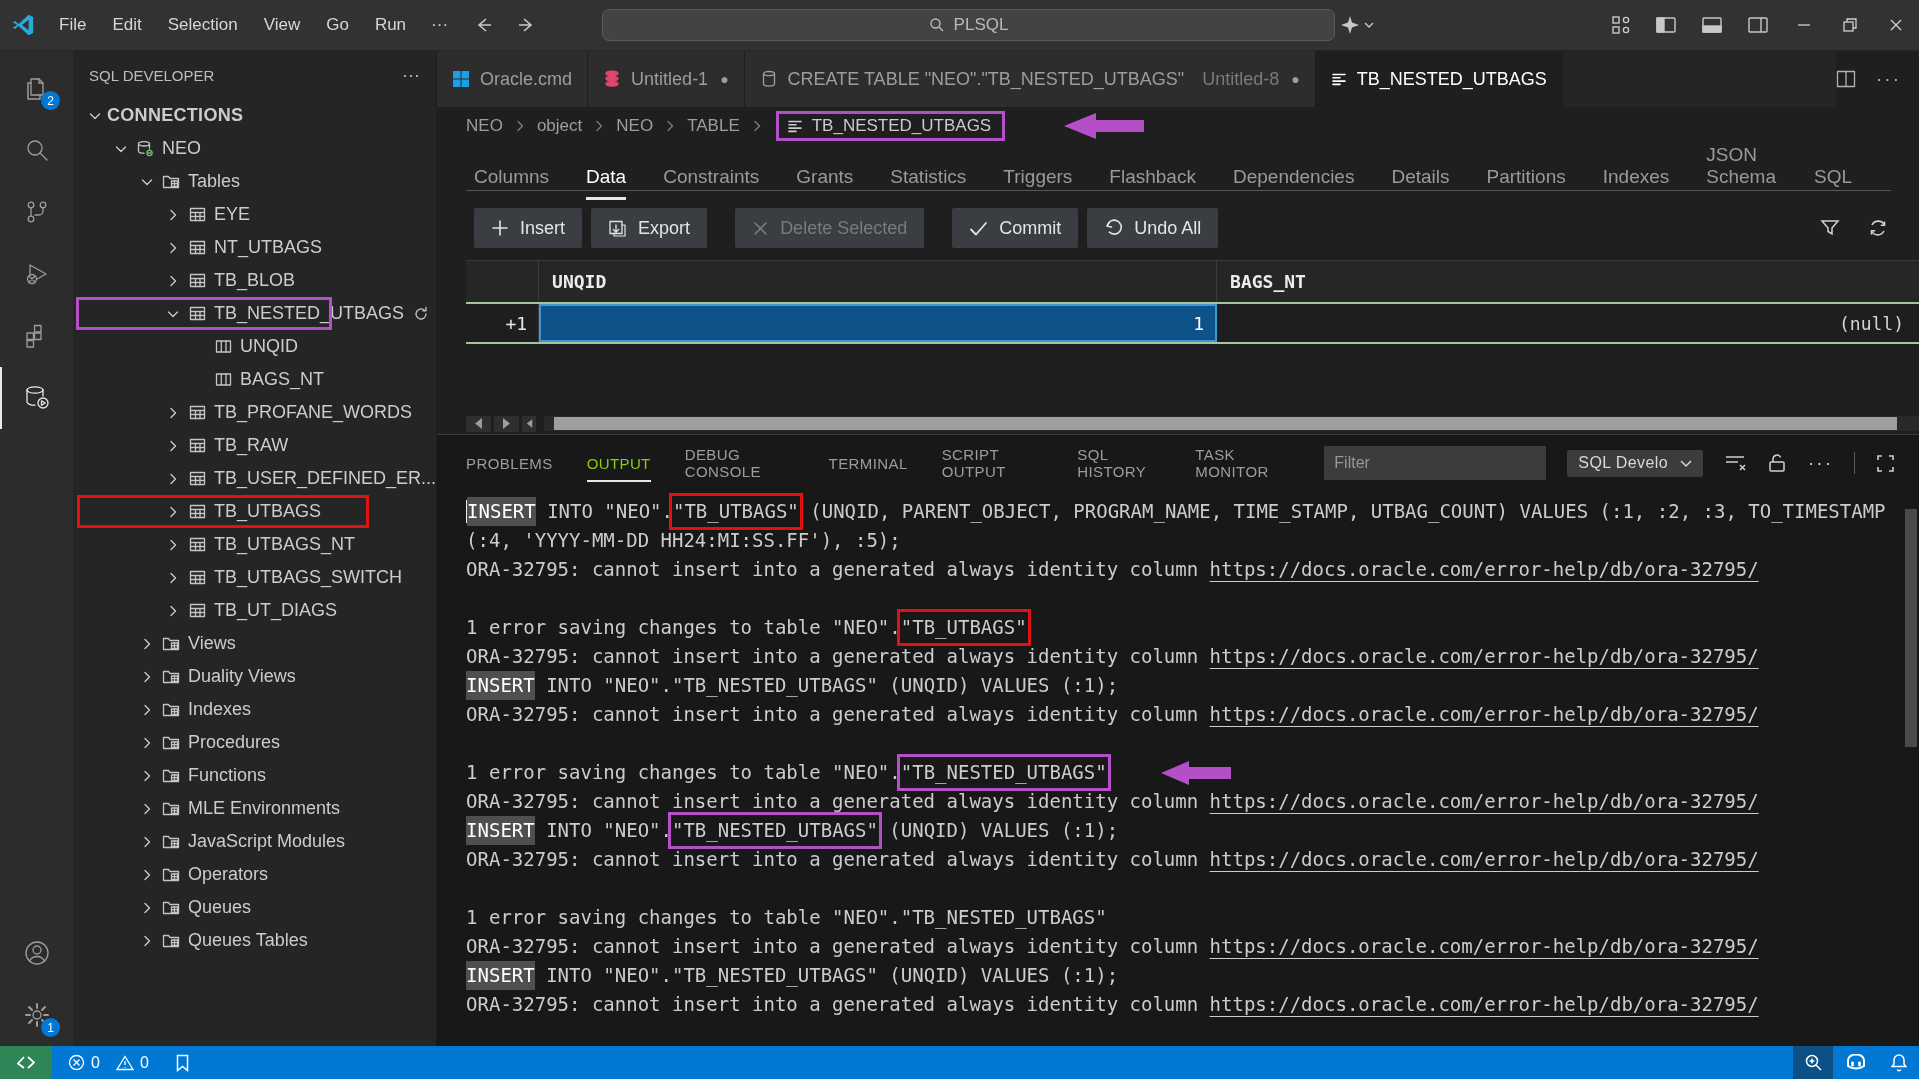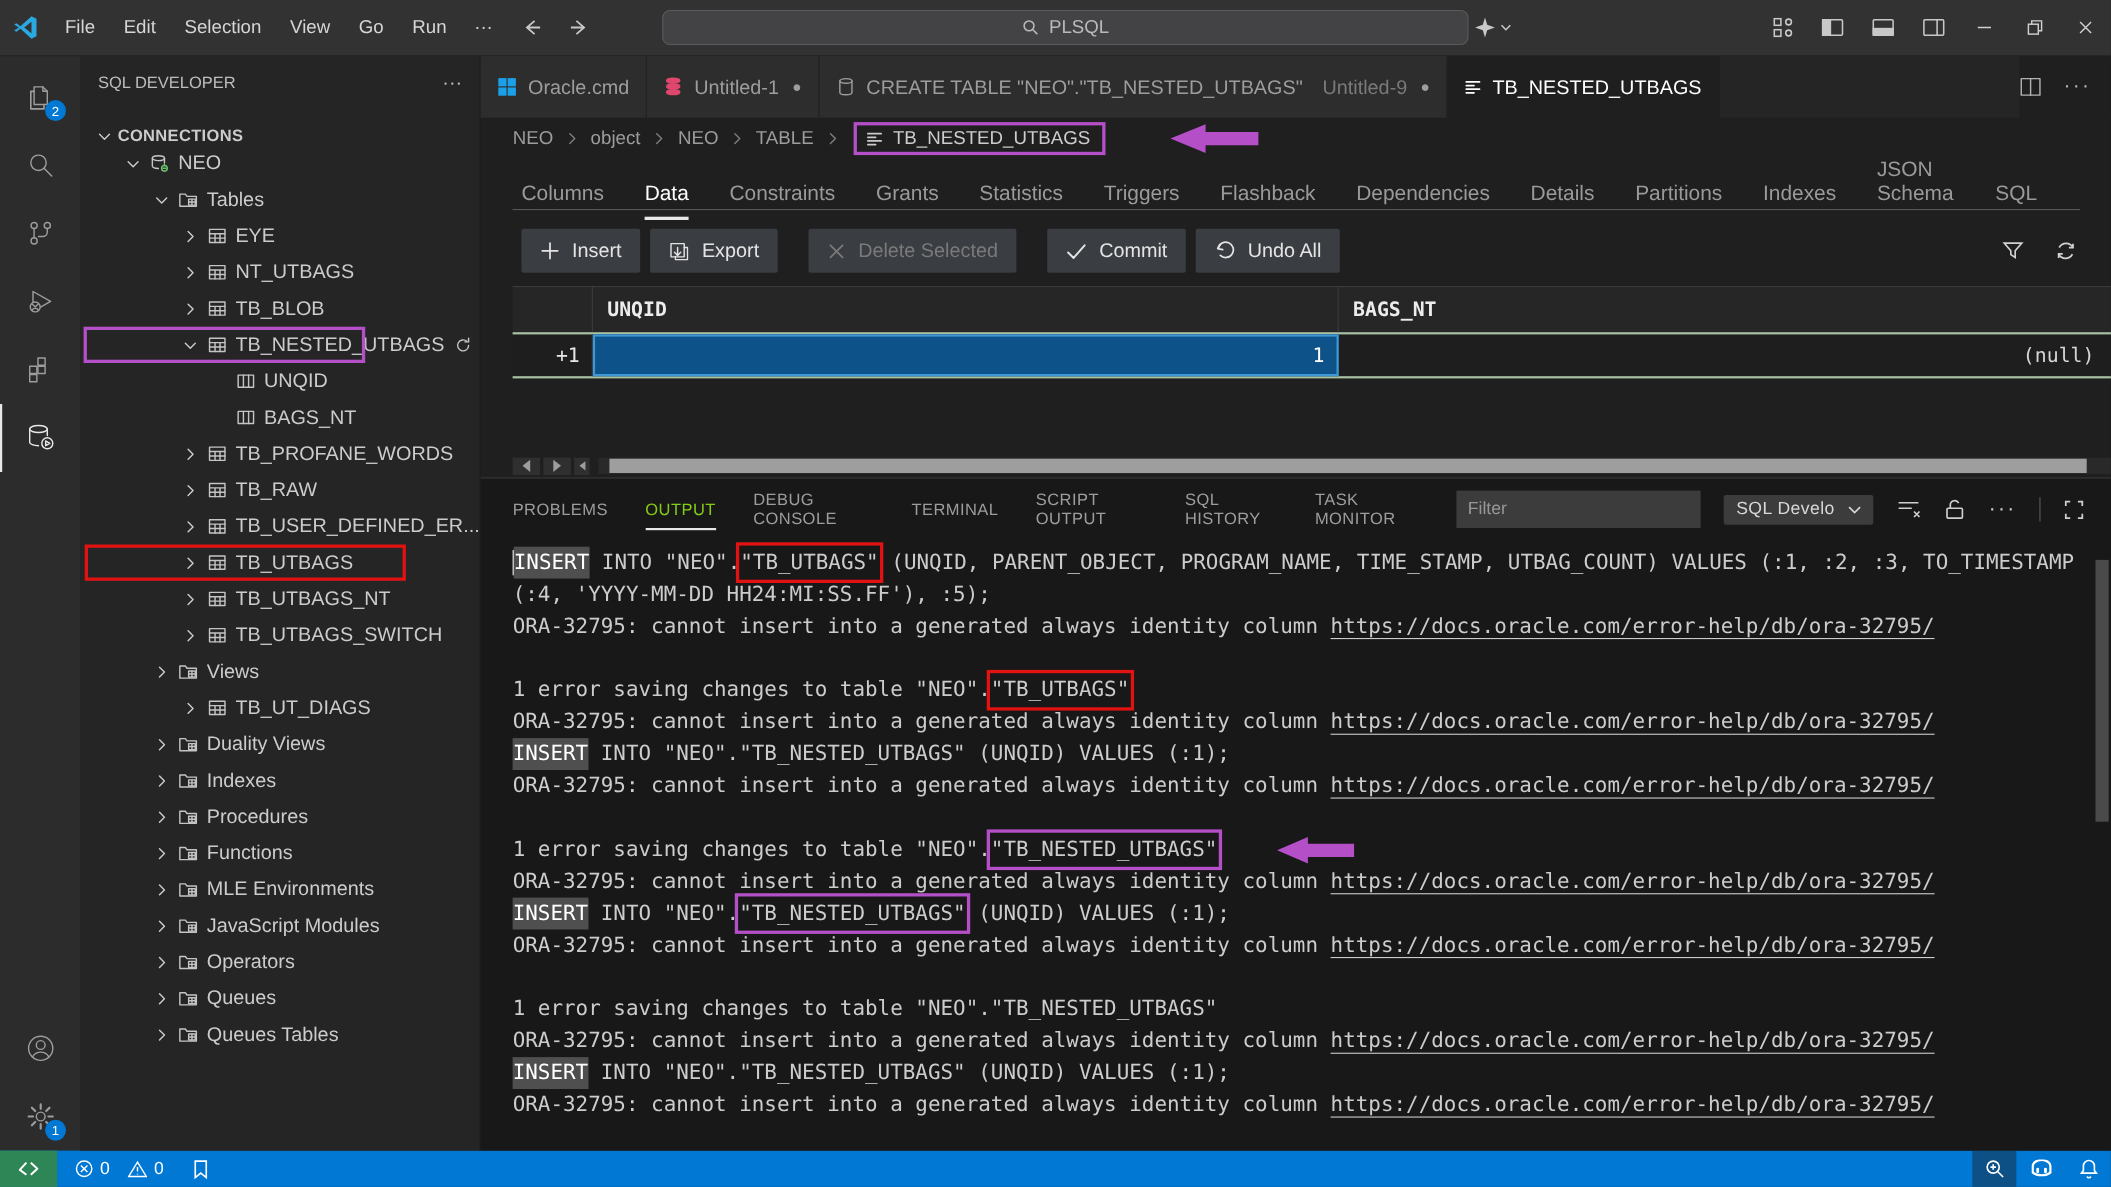--- a/index.html
+++ b/index.html
@@ -39,21 +39,21 @@
     align-items:center; justify-content:center; padding:0 2px; }
   .ab-spacer{ flex:1; }
 
   .sidebar{ flex:0 0 335px; background:#252526; color:#cccccc; display:flex;
     flex-direction:column; border-right:1px solid #1c1c1c; position:relative;}
   .sidebar-header{ flex:0 0 48px; display:flex; align-items:center; padding:0 16px;
     font-size:15px; color:#bdbdbd; }
   .sidebar-header .sb-ellipsis{ margin-left:auto; color:#bdbdbd; font-size:18px;}
   .tree{ flex:1; overflow:hidden; font-size:18px; }
   .tree-row{ height:33px; display:flex; align-items:center; position:relative; white-space:nowrap;}
-  .tree-row.section{ font-weight:bold; font-size:15px; letter-spacing:0.3px;align-items:flex-end;}
+  .tree-row.section{ font-weight:bold; font-size:18px; letter-spacing:0.3px;}
   .t-chev{ width:24px; flex:0 0 24px; display:flex; justify-content:center; color:#cccccc;}
   .t-icon{ width:24px; flex:0 0 24px; display:flex; justify-content:center; margin-right:5px; color:#c5c5c5;}
   .t-label{ overflow:hidden; text-overflow:ellipsis; }
   .t-suffix{ margin-left:9px; color:#c5c5c5; display:flex; align-items:center;}
   .t-ann{ position:absolute; top:0; height:33px; pointer-events:none; border:3px solid transparent;}
   .t-ann.mag{ left:3px; width:256px; border-color:var(--mag); }
   .t-ann.red{ left:4px; width:292px; border-color:var(--red); }
   .side-sections{ flex:0 0 64px; display:flex; flex-direction:column;}
   .side-section{ height:32px; border-top:1px solid #3a3a3a; display:flex; align-items:center;
     font-weight:bold; font-size:15px; color:#cccccc; padding-left:8px; gap:6px;}
@@ -539,48 +539,48 @@
               </svg>
             </span>
             <span class="t-icon">
               <svg width="17" height="17" viewBox="0 0 17 17" fill="none" stroke="currentColor" stroke-width="1.3" stroke-linejoin="round" stroke-linecap="round">
                 <rect x="1.5" y="2.5" width="14" height="12"></rect>
                 <path d="M1.5 6.5 H15.5 M1.5 10.5 H15.5 M6.5 6.5 V14.5 M11 6.5 V14.5"></path>
               </svg>
             </span>
             <span class="t-label">TB_UTBAGS_SWITCH</span>
           </div>
+          <div class="tree-row" style="padding-left: 88px;">
+            <span class="t-chev">
+              <svg width="16" height="16" viewBox="0 0 16 16" fill="none" stroke="currentColor" stroke-width="1.3" stroke-linejoin="round" stroke-linecap="round">
+                <path d="M6 3.5 L10.5 8 L6 12.5"></path>
+              </svg>
+            </span>
+            <span class="t-icon">
+              <svg width="17" height="17" viewBox="0 0 17 17" fill="none" stroke="currentColor" stroke-width="1.3" stroke-linejoin="round" stroke-linecap="round">
+                <rect x="1.5" y="2.5" width="14" height="12"></rect>
+                <path d="M1.5 6.5 H15.5 M1.5 10.5 H15.5 M6.5 6.5 V14.5 M11 6.5 V14.5"></path>
+              </svg>
+            </span>
+            <span class="t-label">TB_UT_DIAGS</span>
+          </div>
           <div class="tree-row" style="padding-left: 62px;">
             <span class="t-chev">
               <svg width="16" height="16" viewBox="0 0 16 16" fill="none" stroke="currentColor" stroke-width="1.3" stroke-linejoin="round" stroke-linecap="round">
                 <path d="M6 3.5 L10.5 8 L6 12.5"></path>
               </svg>
             </span>
             <span class="t-icon">
               <svg width="18" height="16" viewBox="0 0 18 16" fill="none" stroke="currentColor" stroke-width="1.3" stroke-linejoin="round" stroke-linecap="round">
                 <path d="M1.5 2.5 H6.5 L8 4.5 H16.5 V13.5 H1.5 Z"></path>
                 <rect x="9.5" y="7" width="6" height="5.5"></rect>
                 <path d="M9.5 9.7 H15.5 M12.5 7 V12.5"></path>
               </svg>
             </span>
             <span class="t-label">Views</span>
-          </div>
-          <div class="tree-row" style="padding-left: 88px;">
-            <span class="t-chev">
-              <svg width="16" height="16" viewBox="0 0 16 16" fill="none" stroke="currentColor" stroke-width="1.3" stroke-linejoin="round" stroke-linecap="round">
-                <path d="M6 3.5 L10.5 8 L6 12.5"></path>
-              </svg>
-            </span>
-            <span class="t-icon">
-              <svg width="17" height="17" viewBox="0 0 17 17" fill="none" stroke="currentColor" stroke-width="1.3" stroke-linejoin="round" stroke-linecap="round">
-                <rect x="1.5" y="2.5" width="14" height="12"></rect>
-                <path d="M1.5 6.5 H15.5 M1.5 10.5 H15.5 M6.5 6.5 V14.5 M11 6.5 V14.5"></path>
-              </svg>
-            </span>
-            <span class="t-label">TB_UT_DIAGS</span>
           </div>
           <div class="tree-row" style="padding-left: 62px;">
             <span class="t-chev">
               <svg width="16" height="16" viewBox="0 0 16 16" fill="none" stroke="currentColor" stroke-width="1.3" stroke-linejoin="round" stroke-linecap="round">
                 <path d="M6 3.5 L10.5 8 L6 12.5"></path>
               </svg>
             </span>
             <span class="t-icon">
               <svg width="18" height="16" viewBox="0 0 18 16" fill="none" stroke="currentColor" stroke-width="1.3" stroke-linejoin="round" stroke-linecap="round">
                 <path d="M1.5 2.5 H6.5 L8 4.5 H16.5 V13.5 H1.5 Z"></path>
@@ -740,21 +740,21 @@
             <span class="dot">●</span>
           </div>
           <div class="etab">
             <span class="ic">
               <svg width="18" height="18" viewBox="0 0 18 18" fill="none" stroke="currentColor" stroke-width="1.3" stroke-linejoin="round" stroke-linecap="round">
                 <ellipse cx="9" cy="3.6" rx="5.5" ry="2.1"></ellipse>
                 <path d="M3.5 3.6 V14 c0 1.2 2.5 2.1 5.5 2.1 s5.5-0.9 5.5-2.1 V3.6"></path>
               </svg>
             </span>
             <span>CREATE TABLE "NEO"."TB_NESTED_UTBAGS"</span>
-            <span class="secondary">Untitled-9</span>
+            <span class="secondary">Untitled-8</span>
             <span class="dot">●</span>
           </div>
           <div class="etab active">
             <span class="ic">
               <svg width="16" height="16" viewBox="0 0 16 16" fill="none" stroke="currentColor" stroke-width="1.3" stroke-linejoin="round" stroke-linecap="round">
                 <path d="M2 3.5 H14 M2 6.8 H9 M2 10.1 H14 M2 13.4 H9" stroke-width="1.6"></path>
               </svg>
             </span>
             <span>TB_NESTED_UTBAGS</span>
           </div>

